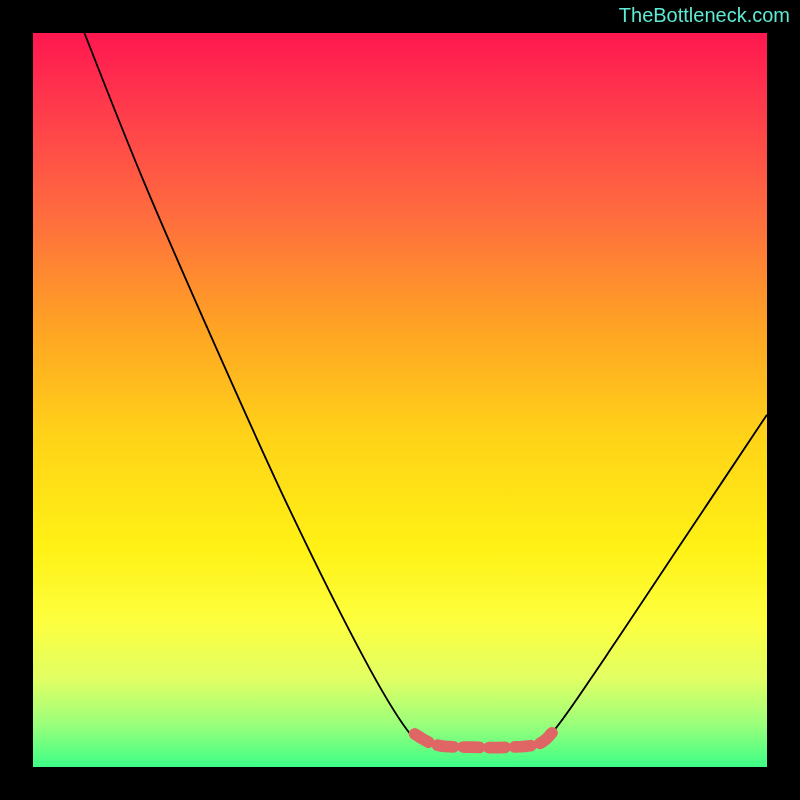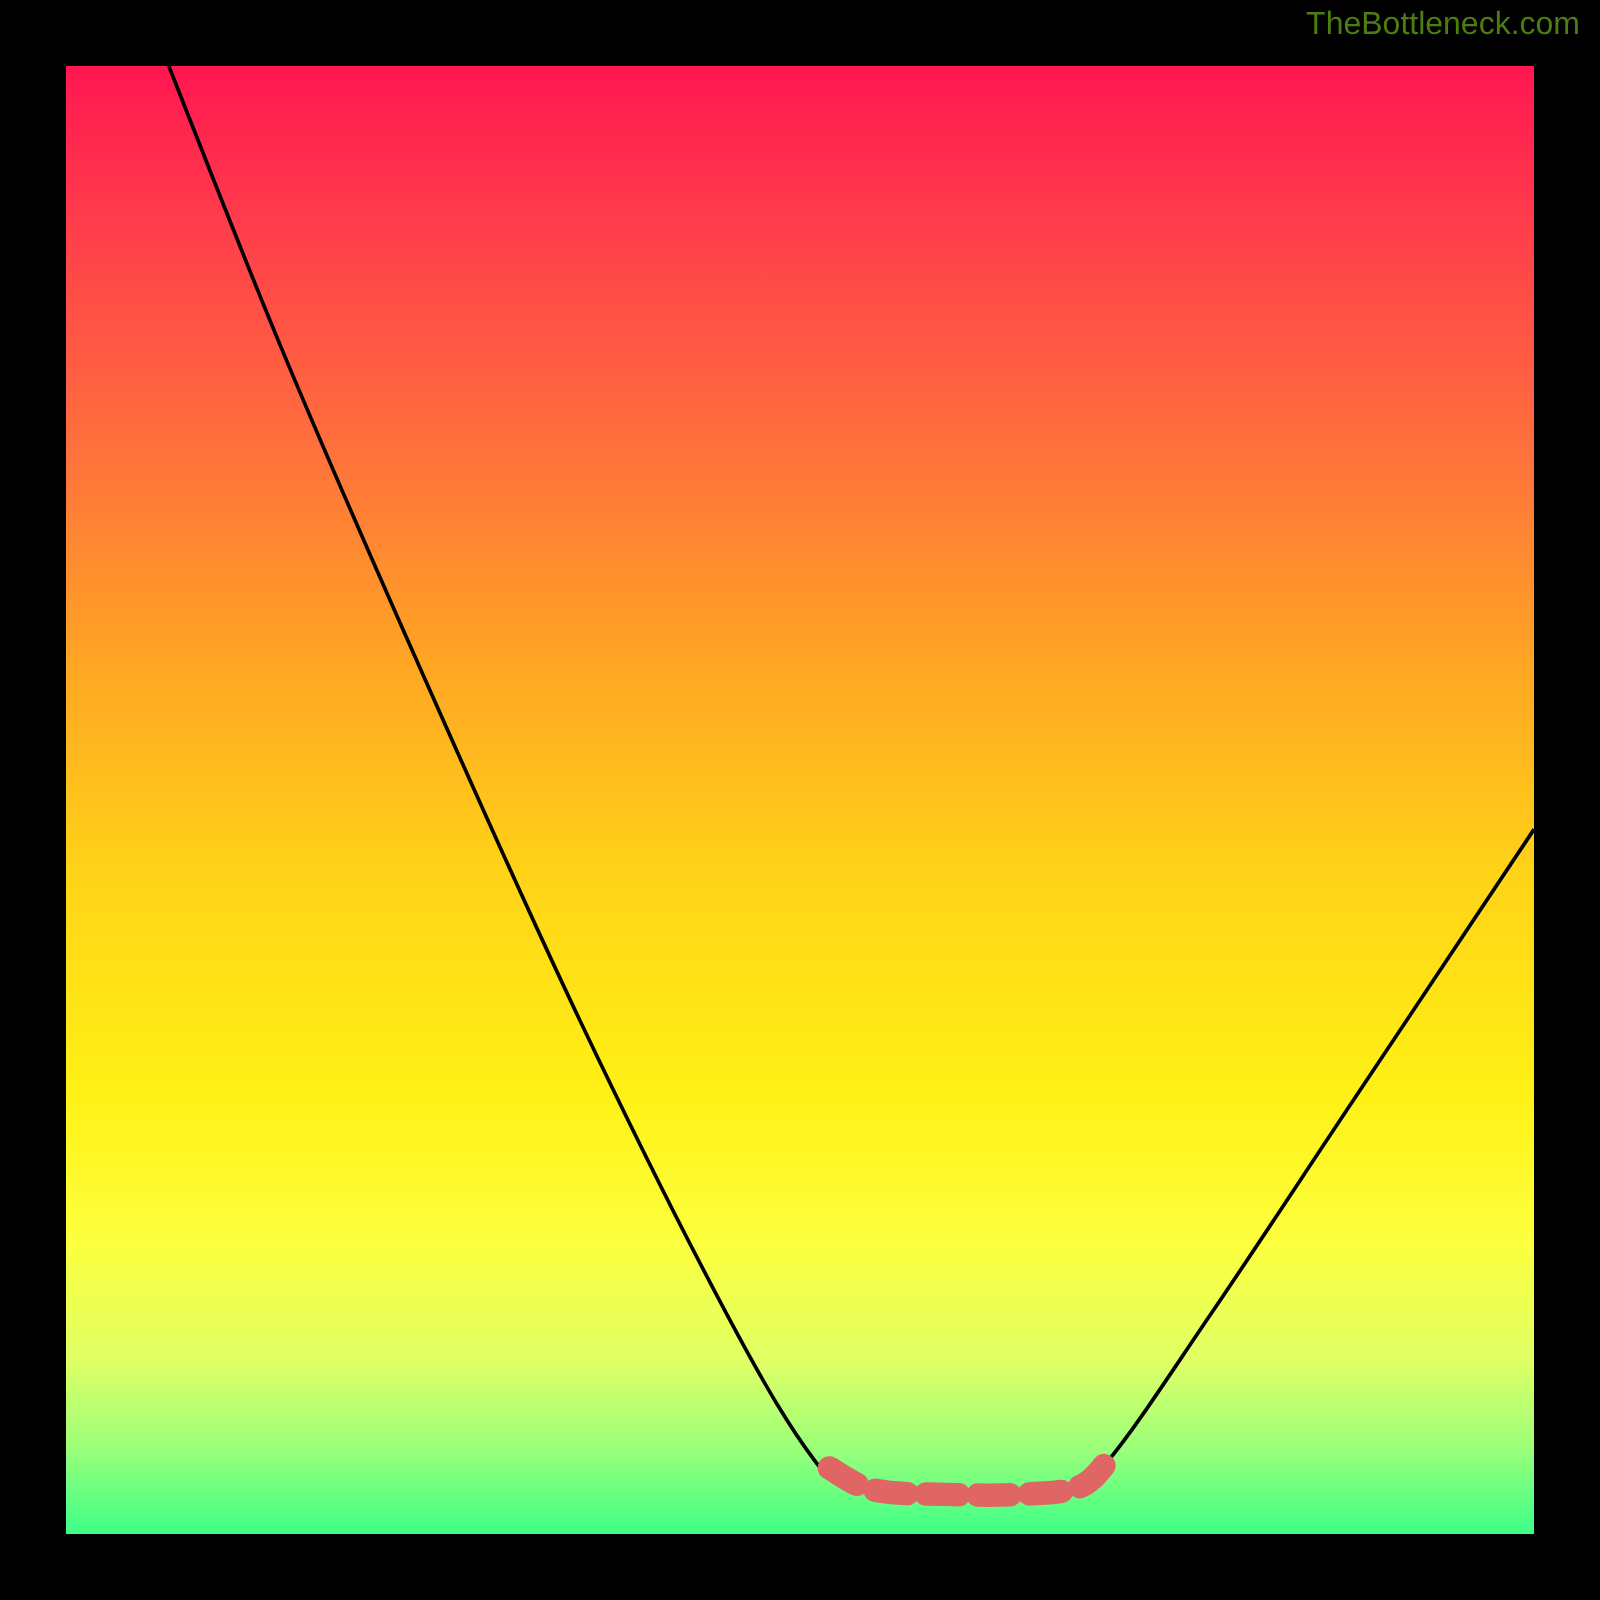--- a/index.html
+++ b/index.html
@@ -8,22 +8,22 @@
     width: 800px;
     height: 800px;
     background: #000;
     position: relative;
     font-family: Arial, sans-serif;
   }
   .attribution {
     position: absolute;
     top: 4px;
     right: 10px;
-    color: #4d7c0f;
-    font-size: 16px;
+    color: #5eead4;
+    font-size: 20px;
     font-weight: 500;
     z-index: 10;
   }
   .plot-area {
     position: absolute;
     left: 33px;
     top: 33px;
     width: 734px;
     height: 734px;
     overflow: hidden;

